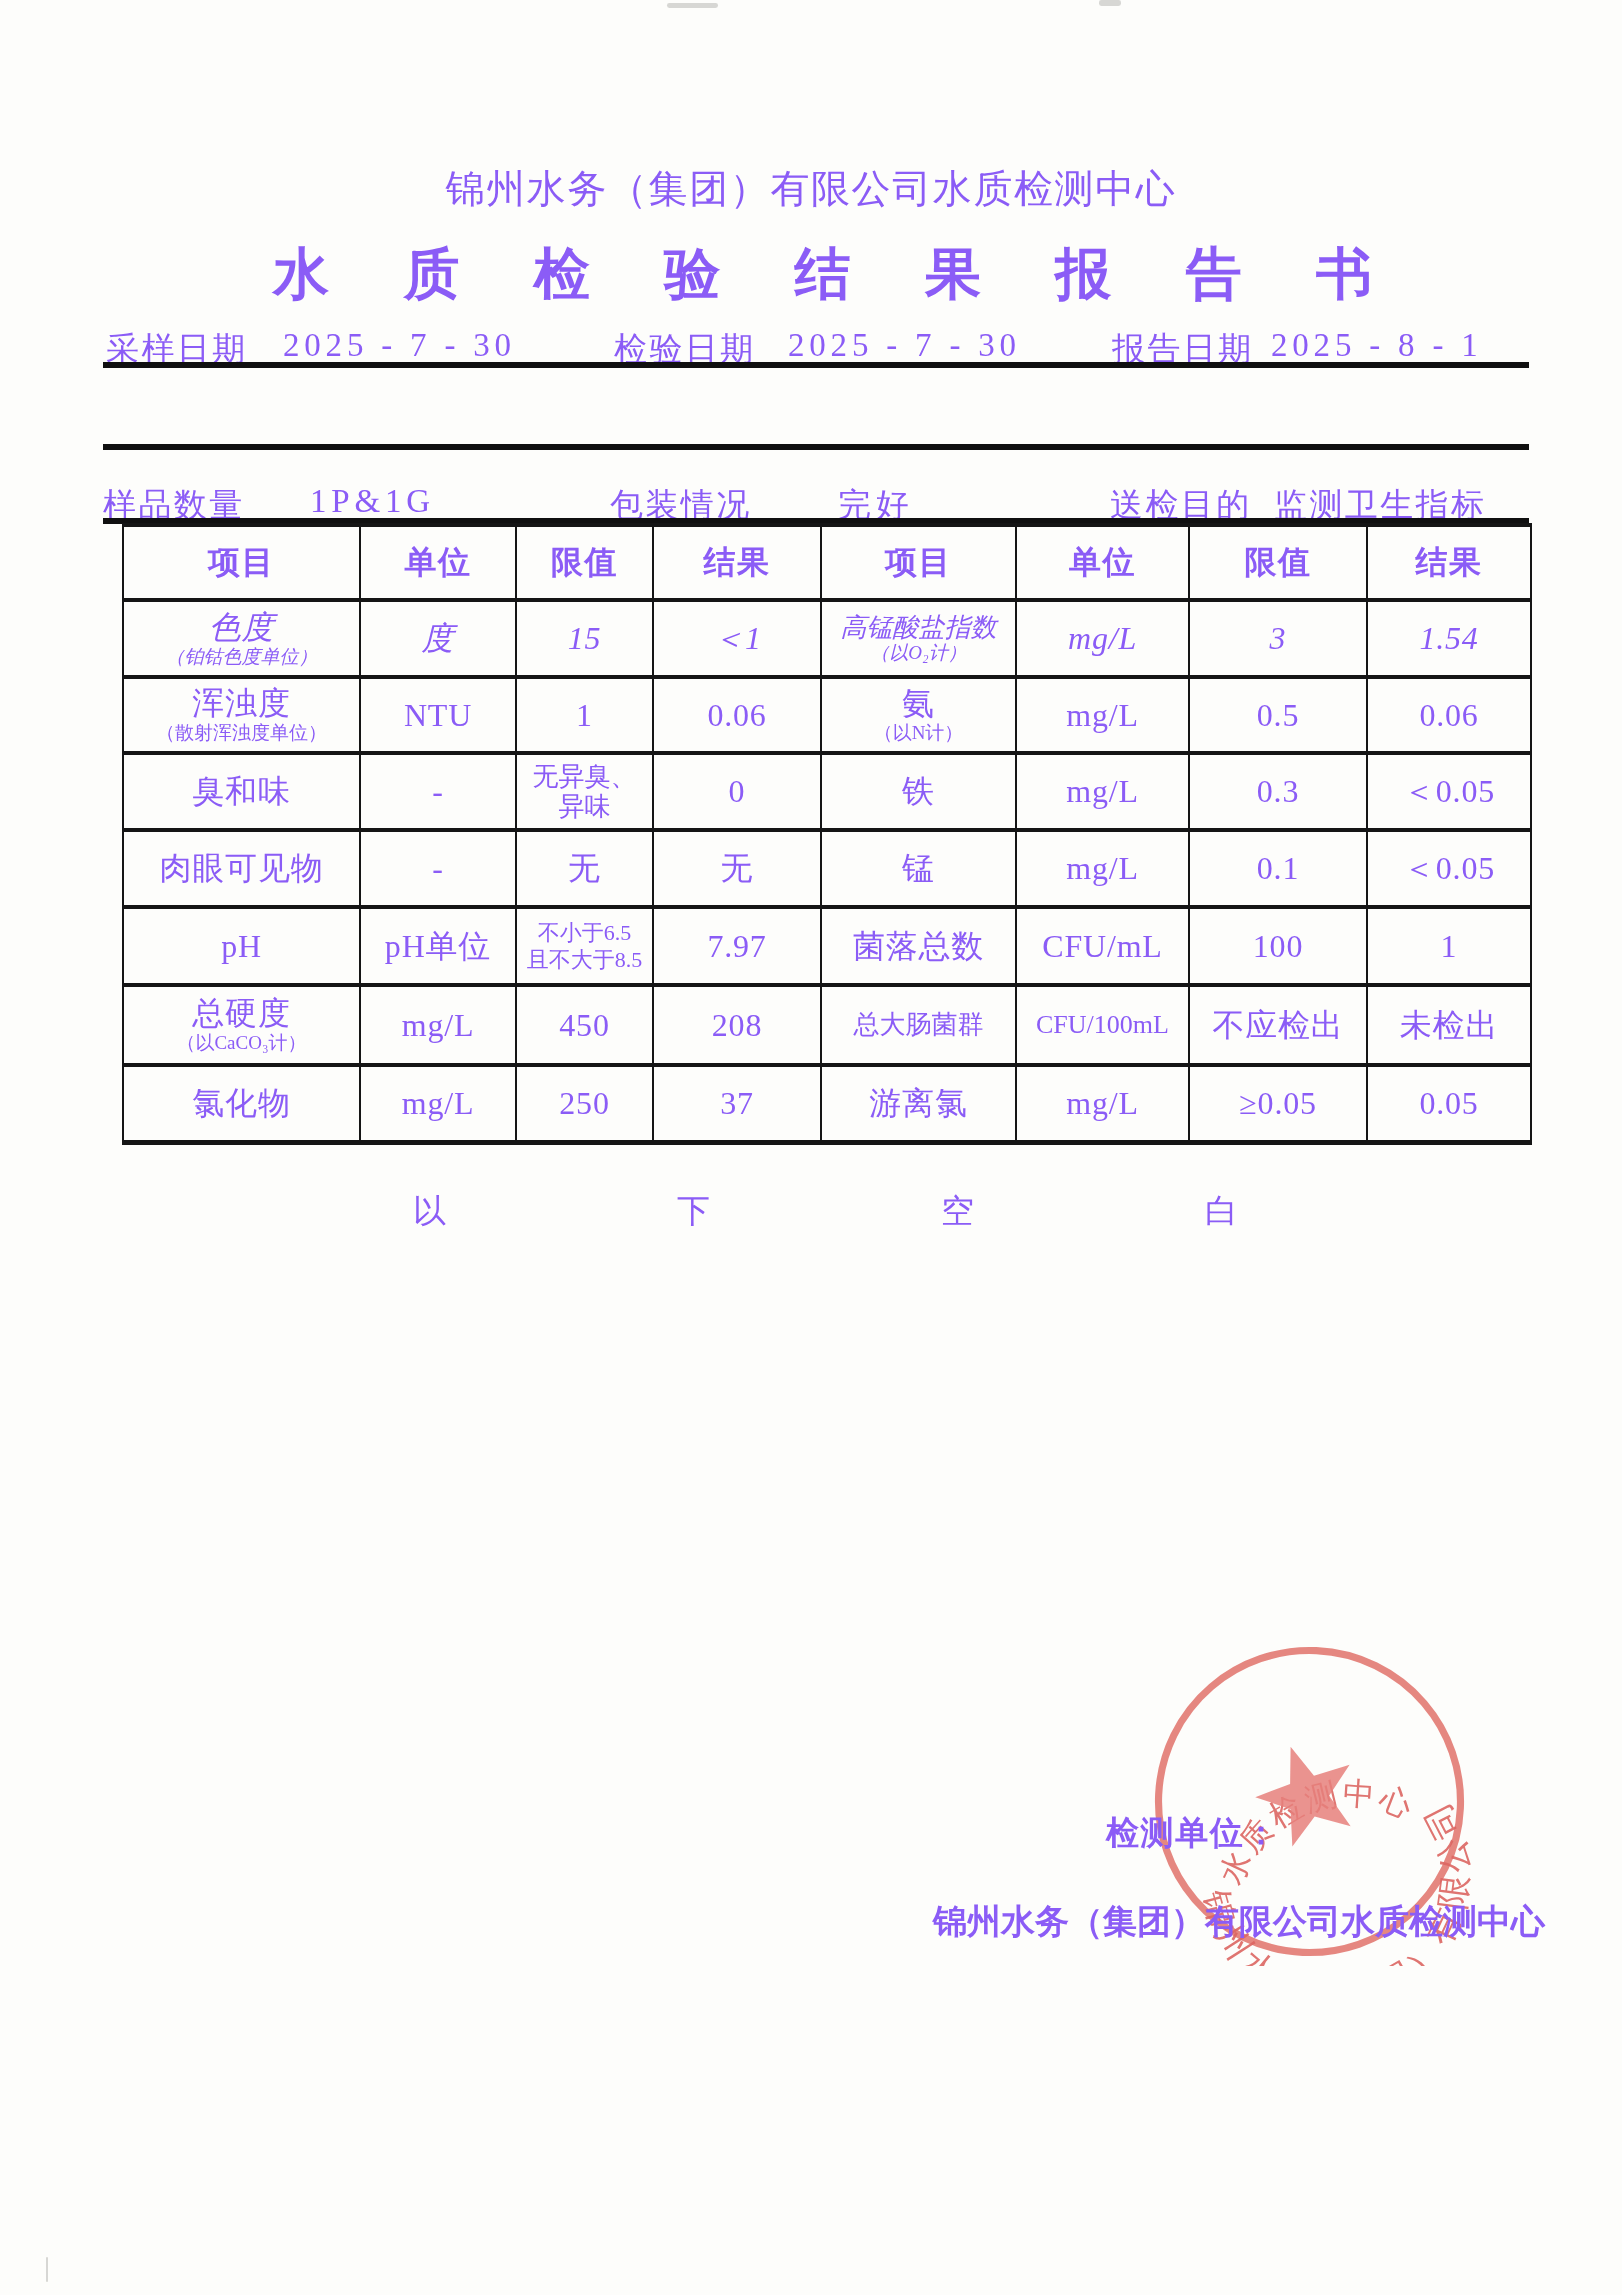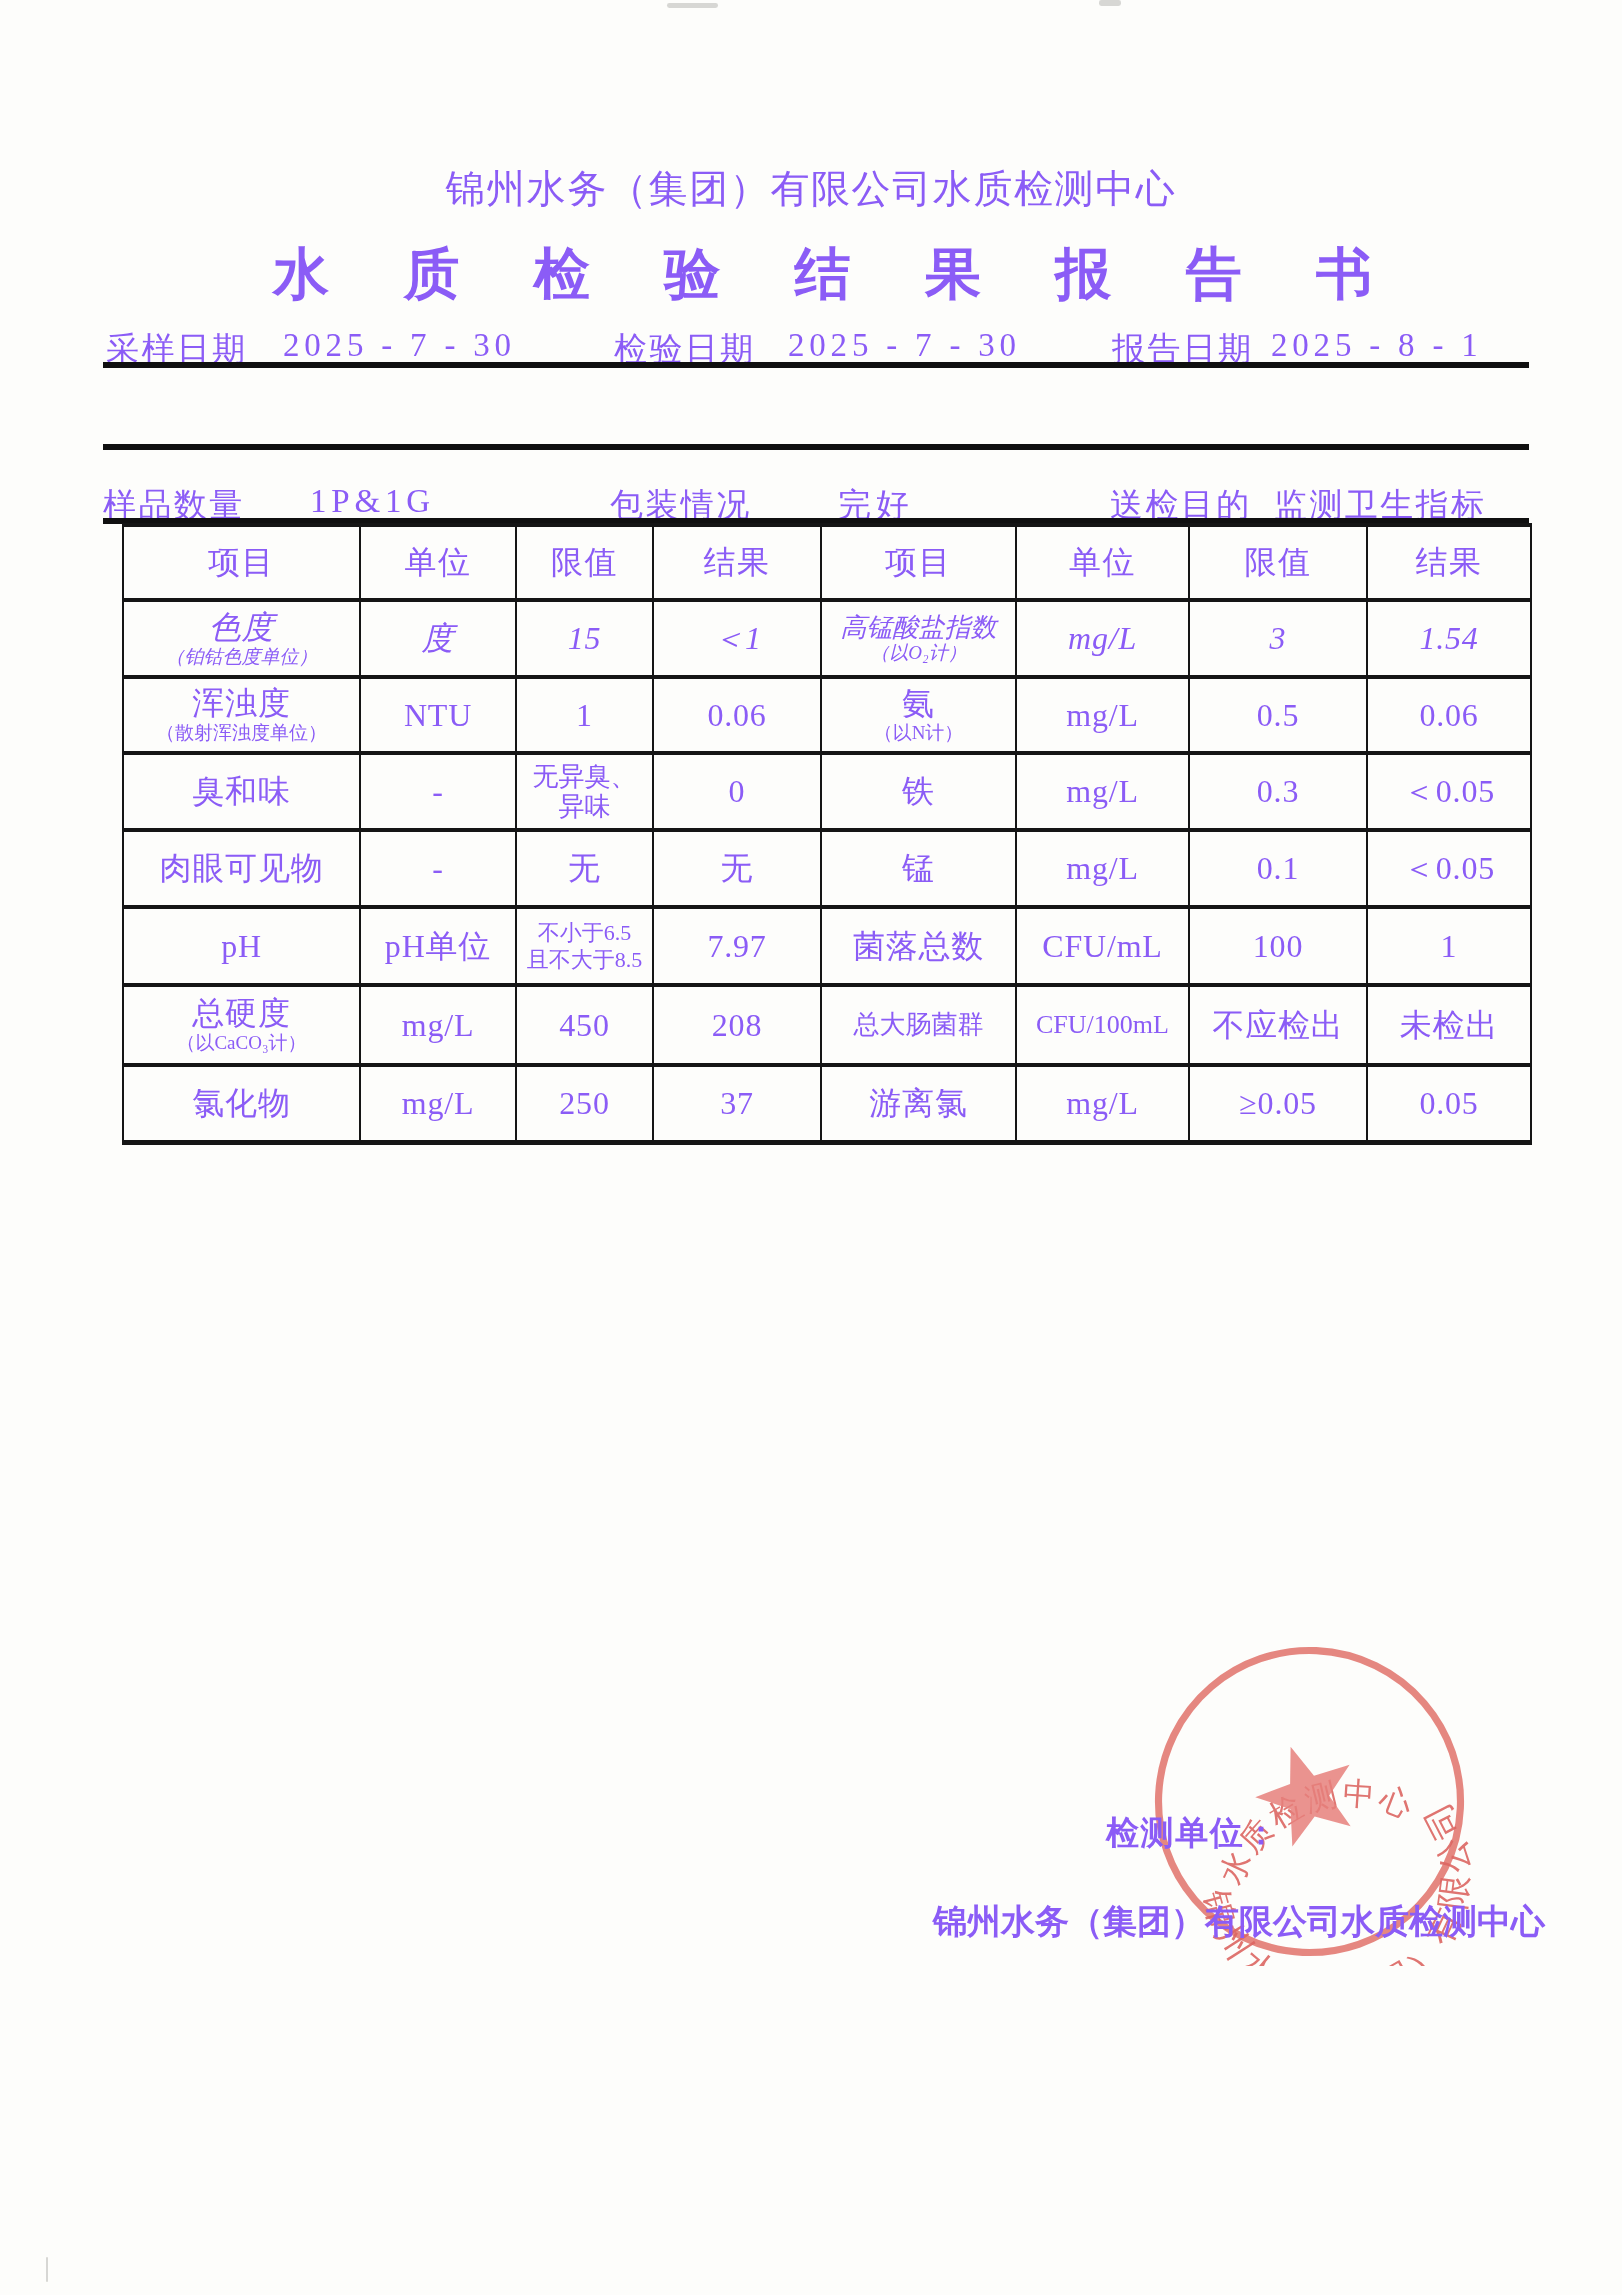--- a/index.html
+++ b/index.html
@@ -18,21 +18,21 @@
   .info-row span{position:absolute;top:0;}
   .lbl{letter-spacing:2.4px;}
   .val{letter-spacing:4.8px;}
   .rule{position:absolute;left:103px;width:1426px;height:5.6px;background:#101010;}
   
   .tablewrap{position:absolute;left:122px;top:523px;}
   table{border-collapse:collapse;table-layout:fixed;width:1407px;
     border:2.4px solid #151515;border-top:none;border-bottom-width:5.6px;}
   th,td{border:2.4px solid #151515;border-top-width:4px;border-bottom-width:4px;
     padding:0;text-align:center;vertical-align:middle;overflow:hidden;}
-  th{font-size:32px;font-weight:normal;letter-spacing:1.6px;}
+  th{font-size:32px;font-weight:bold;letter-spacing:1.6px;}
   .c-main{font-size:32px;line-height:1.15;letter-spacing:0.8px;}
   .c-mid{font-size:26px;line-height:1.12;}
   .c-sub{font-size:19px;line-height:1.2;}
   .c-sm{font-size:22px;line-height:1.25;}
   
   .blank-row{position:absolute;top:1189px;left:413px;width:825px;font-size:33px;
     text-align:justify;text-align-last:justify;}
   
   .unit-label{position:absolute;left:1106px;top:1811px;font-size:33px;font-weight:bold;z-index:3;letter-spacing:1.6px;}
   .unit-name{position:absolute;left:933px;top:1899px;font-size:34px;font-weight:bold;z-index:3;white-space:nowrap;}
@@ -281,20 +281,21 @@
               <div class="c-main">≥0.05</div>
             </td>
             <td>
               <div class="c-main">0.05</div>
             </td>
           </tr>
         </tbody>
     </table>
   </div>
 
+  <div class="blank-row">以下空白</div>
 
   <svg class="stamp" viewBox="0 0 414 414" aria-hidden="true">
     <g transform="rotate(-19 207 207)">
       <circle cx="207" cy="207" r="190" fill="none" stroke="#dd5f57" stroke-width="9" opacity="0.85"></circle>
       <path id="arcTop" d="M 47 262 A 166 166 0 1 0 367 262" fill="none"></path>
       <path id="arcBot" d="M 82 290 A 146 146 0 0 1 332 290" fill="none"></path>
       <text font-size="44" fill="#d8514d" opacity="0.9" font-family="Liberation Serif, DejaVu Serif, serif">
         <textPath href="#arcTop" startOffset="12" textLength="600">锦州水务（集团）有限公司</textPath>
       </text>
       <text font-size="40" fill="#d8514d" opacity="0.9" font-family="Liberation Serif, DejaVu Serif, serif">

